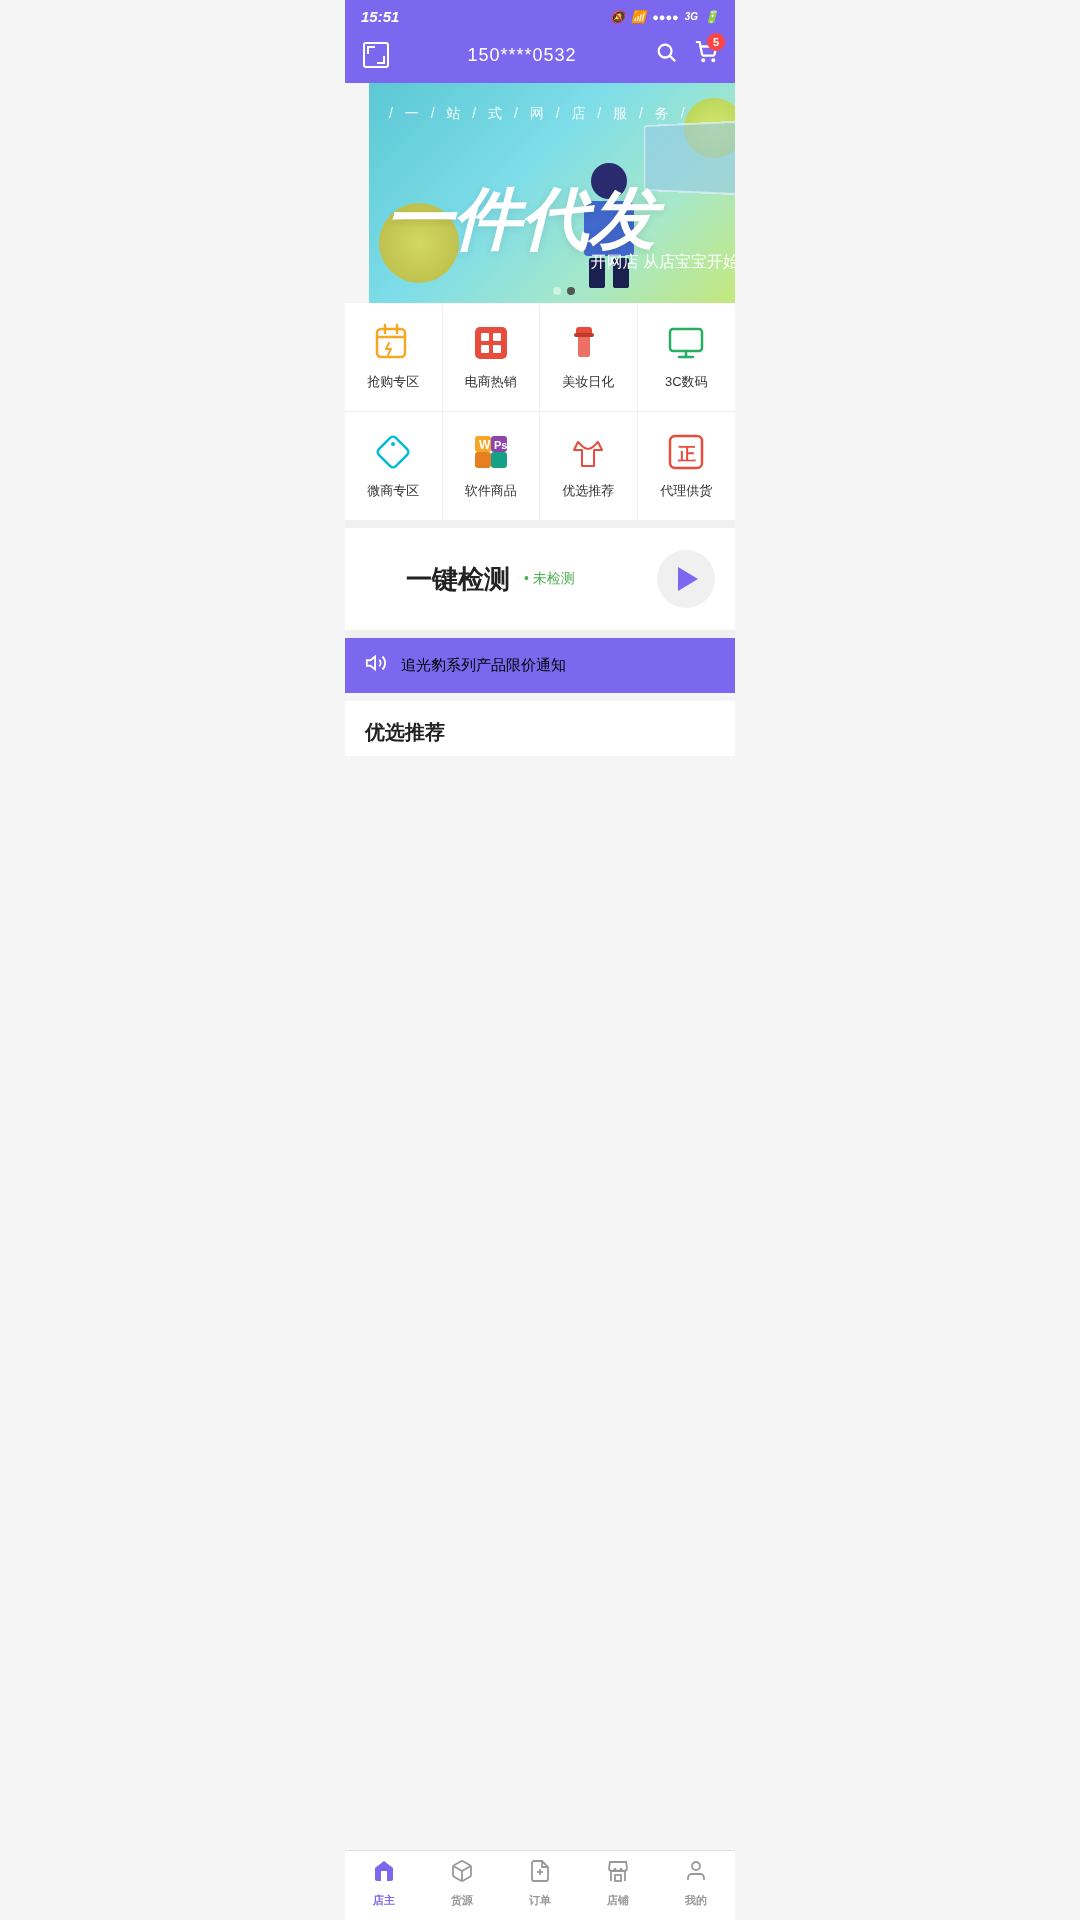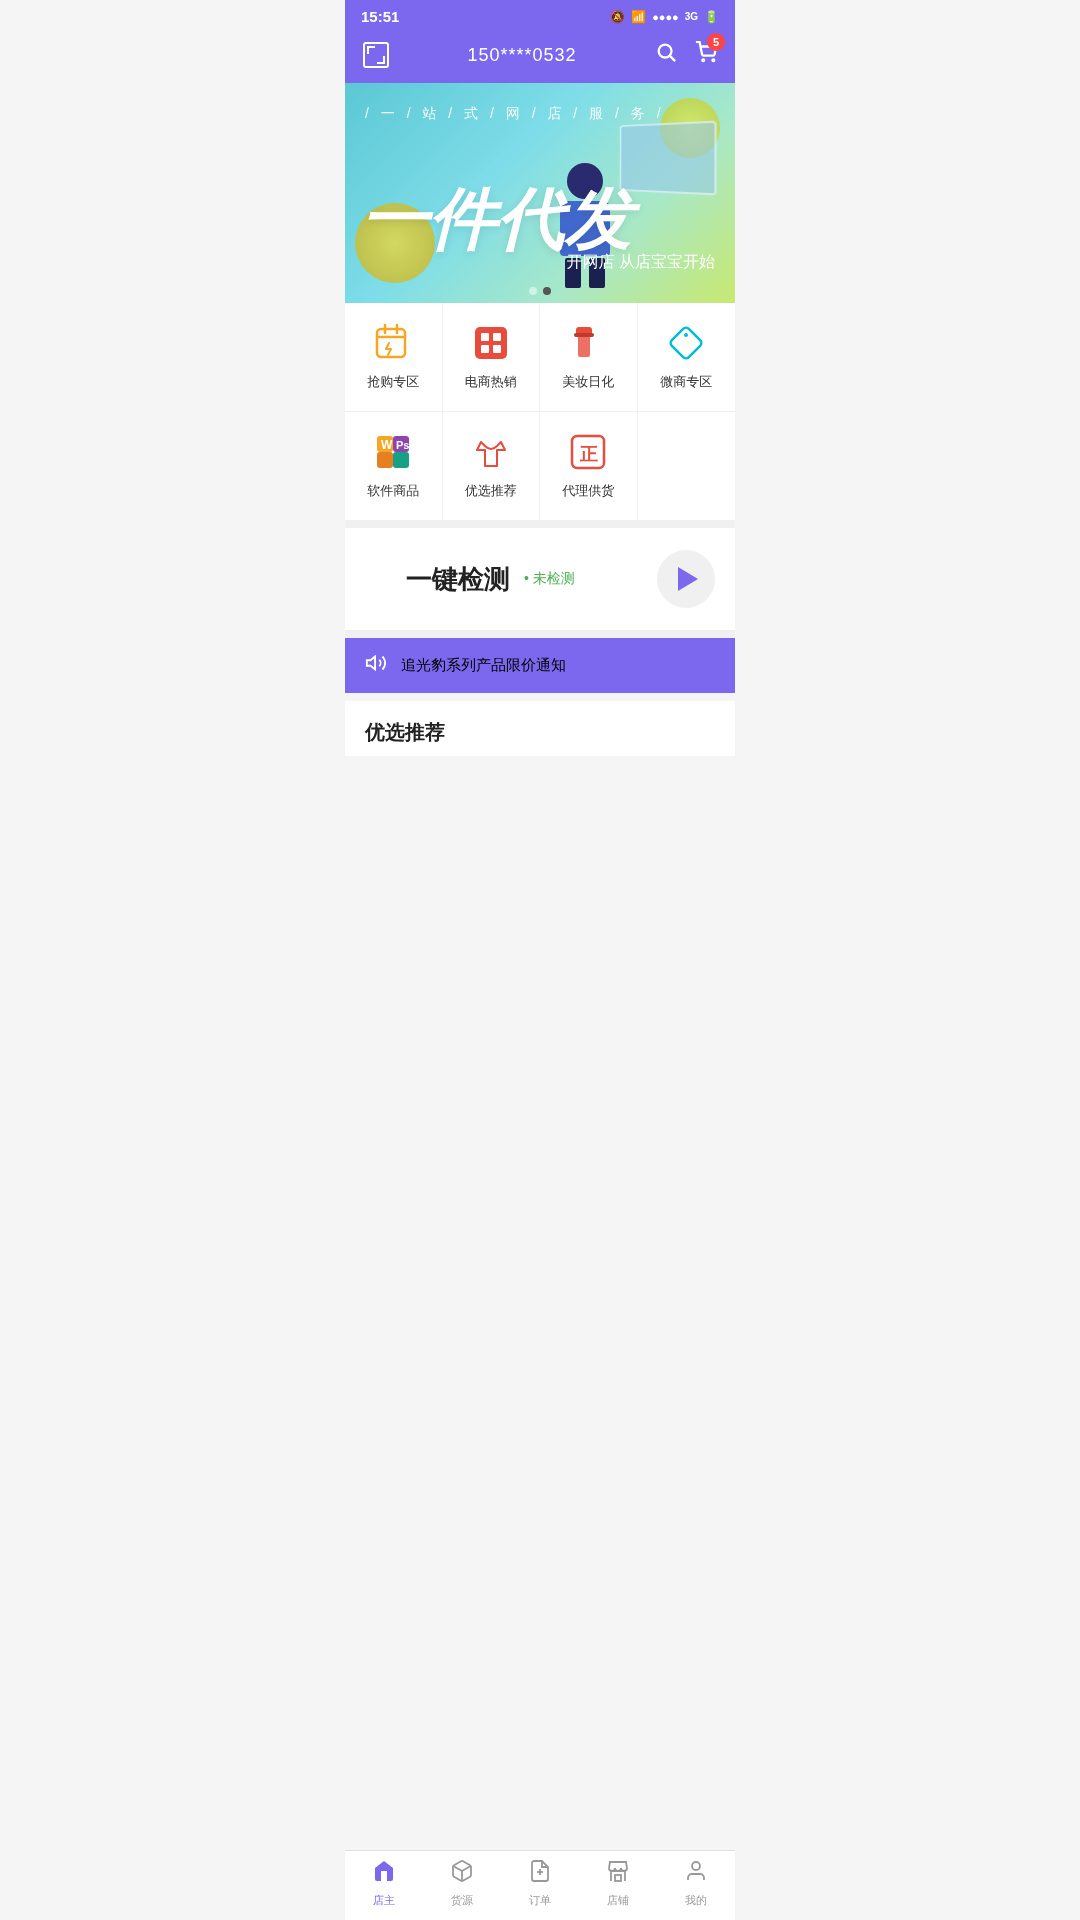--- a/index.html
+++ b/index.html
@@ -16,20 +16,21 @@
     
     .status-bar {
       background: #7B68EE;
       display: flex;
       align-items: center;
       justify-content: space-between;
       padding: 8px 16px 6px;
       color: white;
       font-size: 15px;
       font-weight: 600;
+      font-style: italic;
     }
     .status-icons {
       display: flex;
       align-items: center;
       gap: 6px;
       font-size: 12px;
     }
 
     
     .header {
@@ -98,20 +99,21 @@
       border-right: 2px solid white;
     }
 
     
     .banner {
       width: 100%;
       height: 220px;
       background: linear-gradient(135deg, #5BC8D4 0%, #7EDDE8 40%, #A8E8C8 70%, #C8E870 100%);
       position: relative;
       overflow: hidden;
+      margin-left: 24px;
     }
     .banner-text-top {
       position: absolute;
       top: 22px;
       left: 20px;
       color: white;
       font-size: 14px;
       letter-spacing: 4px;
       opacity: 0.9;
     }
@@ -347,20 +349,21 @@
       padding: 8px 0 12px;
       z-index: 100;
     }
     .nav-item {
       display: flex;
       flex-direction: column;
       align-items: center;
       gap: 4px;
       cursor: pointer;
       min-width: 60px;
+      font-weight: bold;
     }
     .nav-icon {
       font-size: 24px;
     }
     .nav-label {
       font-size: 11px;
       color: #999;
     }
     .nav-item.active .nav-label {
       color: #7B68EE;
@@ -462,20 +465,29 @@
 
   <div class="category-item">
     <svg class="icon-svg" viewBox="0 0 40 40" fill="none" xmlns="http://www.w3.org/2000/svg">
       <rect x="8" y="4" width="16" height="10" rx="3" fill="#E74C3C"></rect>
       <rect x="10" y="12" width="12" height="22" rx="2" fill="#E74C3C" opacity="0.8"></rect>
       <rect x="6" y="10" width="20" height="4" rx="2" fill="#C0392B"></rect>
     </svg>
     <span class="cat-label">美妆日化</span>
   </div>
 
+  <div class="category-item">
+    <svg class="icon-svg" viewBox="0 0 40 40" fill="none" xmlns="http://www.w3.org/2000/svg">
+      <rect x="4" y="6" width="32" height="22" rx="3" stroke="#27AE60" stroke-width="2.5" fill="none"></rect>
+      <line x1="16" y1="28" x2="24" y2="28" stroke="#27AE60" stroke-width="2"></line>
+      <line x1="20" y1="28" x2="20" y2="34" stroke="#27AE60" stroke-width="2.5" stroke-linecap="round"></line>
+      <line x1="13" y1="34" x2="27" y2="34" stroke="#27AE60" stroke-width="2.5" stroke-linecap="round"></line>
+    </svg>
+    <span class="cat-label">3C数码</span>
+  </div>
 
   <div class="category-item">
     <svg class="icon-svg" viewBox="0 0 40 40" fill="none" xmlns="http://www.w3.org/2000/svg">
       <rect x="8" y="8" width="24" height="24" rx="4" stroke="#00BCD4" stroke-width="2.5" fill="none" transform="rotate(45 20 20)"></rect>
       <circle cx="20" cy="12" r="2" fill="#00BCD4"></circle>
     </svg>
     <span class="cat-label">微商专区</span>
   </div>
 
   <div class="category-item">

